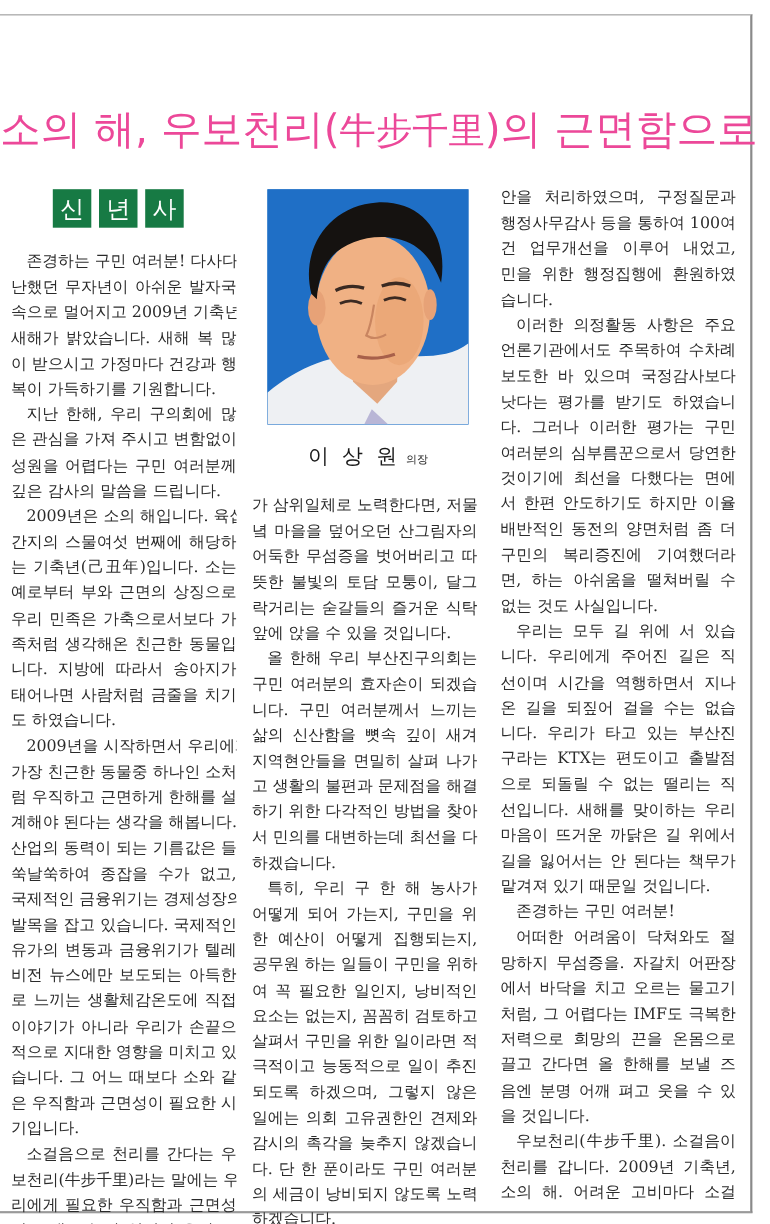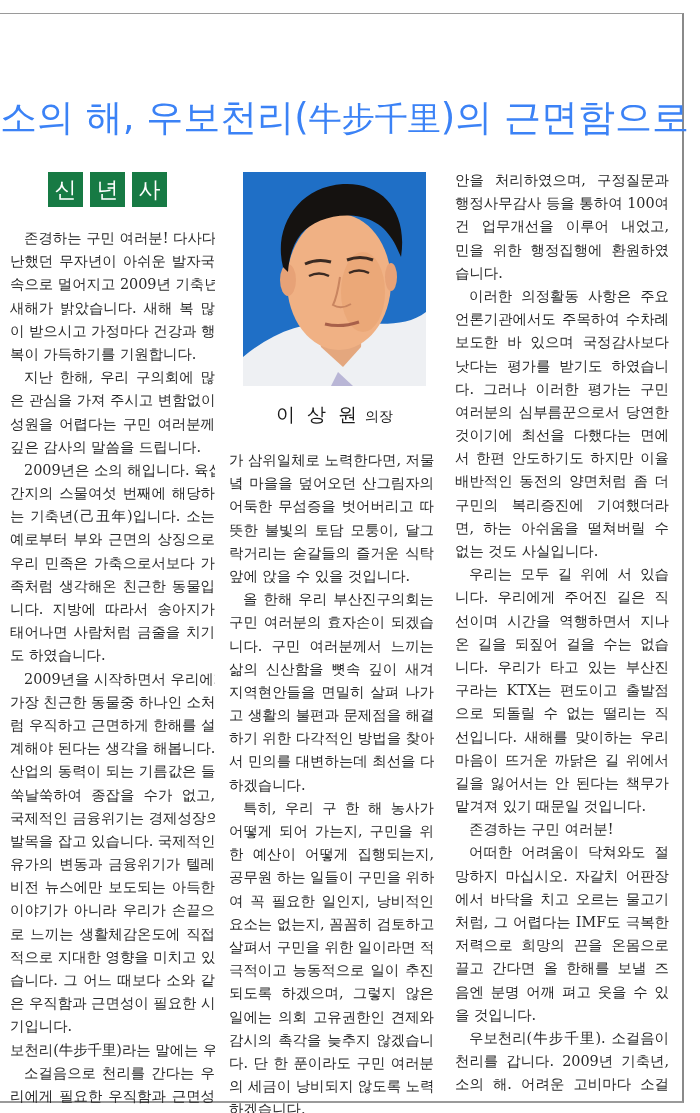--- a/index.html
+++ b/index.html
@@ -29,21 +29,21 @@
     .headline {
       position: absolute;
       left: 0;
       top: 68px;
       width: 612px;
       text-align: center;
       font-family: "DejaVu Sans", "Liberation Sans", sans-serif;
       font-size: 37px;
       font-weight: normal;
       letter-spacing: 0px;
-      color: #3b82f6;
+      color: #ec4899;
       white-space: nowrap;
     }
     .headline .hanja {
       font-family: "DejaVu Serif", "Liberation Serif", serif;
       font-size: 33px;
     }
     .badges {
       position: absolute;
       left: 48px;
       top: 172px;
@@ -99,21 +99,21 @@
     .caption {
       position: absolute;
       left: 243px;
       top: 402px;
       width: 183px;
       text-align: center;
       font-family: "DejaVu Sans", "Liberation Sans", sans-serif;
       color: #1a1a1a;
     }
     .caption .name { font-size: 19px; letter-spacing: 3px; }
-    .caption .title { font-size: 14px; }
+    .caption .title { font-size: 10px; }
   </style>
 </head>
 <body>
 
 <div class="frame"></div>
 
 <h1 class="headline">
   <span>소의 해, 우보천리(</span><span class="hanja">牛步千里</span><span>)의 근면함으로</span>
 </h1>
 
@@ -180,28 +180,28 @@
     <span class="line indent">2009년을 시작하면서 우리에게</span>
     <span class="line">가장 친근한 동물중 하나인 소처</span>
     <span class="line">럼 우직하고 근면하게 한해를 설</span>
     <span class="line">계해야 된다는 생각을 해봅니다.</span>
     <span class="line">산업의 동력이 되는 기름값은 들</span>
     <span class="line">쑥날쑥하여 종잡을 수가 없고,</span>
     <span class="line">국제적인 금융위기는 경제성장의</span>
     <span class="line">발목을 잡고 있습니다. 국제적인</span>
     <span class="line">유가의 변동과 금융위기가 텔레</span>
     <span class="line">비전 뉴스에만 보도되는 아득한</span>
+    <span class="line">로 느끼는 생활체감온도에 직접</span>
     <span class="line">이야기가 아니라 우리가 손끝으</span>
-    <span class="line">로 느끼는 생활체감온도에 직접</span>
     <span class="line">적으로 지대한 영향을 미치고 있</span>
     <span class="line">습니다. 그 어느 때보다 소와 같</span>
     <span class="line">은 우직함과 근면성이 필요한 시</span>
     <span class="line last">기입니다.</span>
+    <span class="line indent">소걸음으로 천리를 간다는 우</span>
     <span class="line">보천리(牛步千里)라는 말에는 우</span>
-    <span class="line indent">소걸음으로 천리를 간다는 우</span>
     <span class="line">리에게 필요한 우직함과 근면성</span>
     <span class="line">이 그대로 녹아 있어서 우리 주</span>
   </div>
 <div class="col col-mid">
     <span class="line">가 삼위일체로 노력한다면, 저물</span>
     <span class="line">녘 마을을 덮어오던 산그림자의</span>
     <span class="line">어둑한 무섬증을 벗어버리고 따</span>
     <span class="line">뜻한 불빛의 토담 모퉁이, 달그</span>
     <span class="line">락거리는 숟갈들의 즐거운 식탁</span>
     <span class="line last">앞에 앉을 수 있을 것입니다.</span>
@@ -253,21 +253,21 @@
     <span class="line">온 길을 되짚어 걸을 수는 없습</span>
     <span class="line">니다. 우리가 타고 있는 부산진</span>
     <span class="line">구라는 KTX는 편도이고 출발점</span>
     <span class="line">으로 되돌릴 수 없는 떨리는 직</span>
     <span class="line">선입니다. 새해를 맞이하는 우리</span>
     <span class="line">마음이 뜨거운 까닭은 길 위에서</span>
     <span class="line">길을 잃어서는 안 된다는 책무가</span>
     <span class="line last">맡겨져 있기 때문일 것입니다.</span>
     <span class="line indent last">존경하는 구민 여러분!</span>
     <span class="line indent">어떠한 어려움이 닥쳐와도 절</span>
-    <span class="line">망하지 마십시오. 자갈치 어판장</span>
+    <span class="line">망하지 무섬증을. 자갈치 어판장</span>
     <span class="line">에서 바닥을 치고 오르는 물고기</span>
     <span class="line">처럼, 그 어렵다는 IMF도 극복한</span>
     <span class="line">저력으로 희망의 끈을 온몸으로</span>
     <span class="line">끌고 간다면 올 한해를 보낼 즈</span>
     <span class="line">음엔 분명 어깨 펴고 웃을 수 있</span>
     <span class="line last">을 것입니다.</span>
     <span class="line indent">우보천리(牛步千里). 소걸음이</span>
     <span class="line">천리를 갑니다. 2009년 기축년,</span>
     <span class="line">소의 해. 어려운 고비마다 소걸</span>
   </div>

